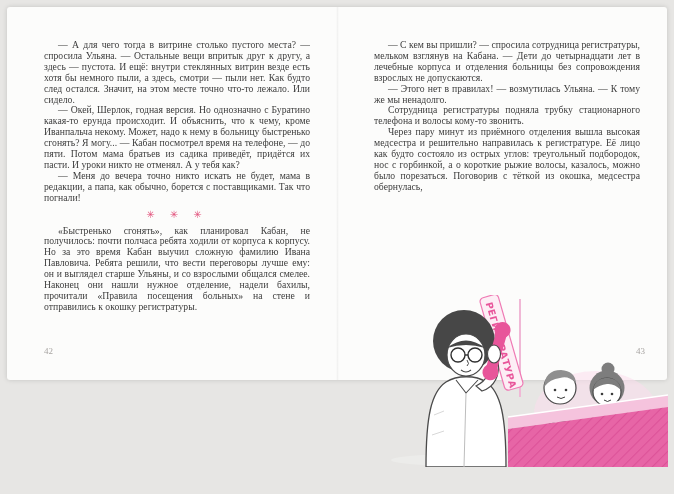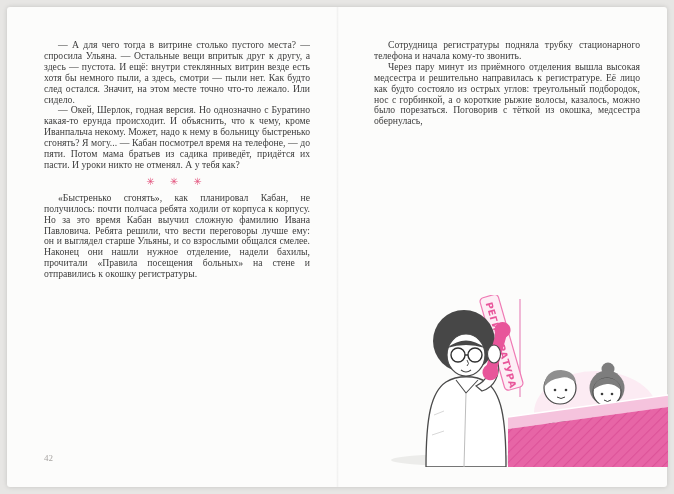--- a/index.html
+++ b/index.html
@@ -3,21 +3,21 @@
 <meta charset="utf-8">
 <style>
   html,body{margin:0;padding:0;}
   body{
     width:674px;height:494px;position:relative;
     background:#e7e6e4;
     font-family:"Liberation Serif","DejaVu Serif",serif;
     overflow:hidden;
   }
   .spread{
-    position:absolute;left:7px;top:7px;width:660px;height:480px;
+    position:absolute;left:7px;top:7px;width:660px;height:373px;
     background:#fcfcfb;border-radius:3px;
     box-shadow:0 0 5px rgba(0,0,0,.15);
   }
   .spine{
     position:absolute;left:329px;top:0;width:3px;height:100%;
     background:linear-gradient(to right,rgba(0,0,0,0),rgba(0,0,0,.04),rgba(0,0,0,0));
   }
   .page-text{
     position:absolute;top:33px;width:266px;
     font-size:9.7px;line-height:10.9px;color:#3c3c3c;
@@ -44,27 +44,30 @@
 </style>
 </head>
 <body>
 
 <div class="spread">
   <div class="spine"></div>
 
   <div class="page-text left">
     <p class="para">— А для чего тогда в витрине столько пустого места? — спросила Ульяна. — Остальные вещи впритык друг к другу, а здесь — пустота. И ещё: внутри стеклянных витрин везде есть хотя бы немного пыли, а здесь, смотри — пыли нет. Как будто след остался. Значит, на этом месте точно что-то лежало. Или сидело.</p>
     <p class="para">— Окей, Шерлок, годная версия. Но однозначно с Буратино какая-то ерунда происходит. И объяснить, что к чему, кроме Иванпальча некому. Может, надо к нему в больницу быстренько сгонять? Я могу... — Кабан посмотрел время на телефоне, — до пяти. Потом мама братьев из садика приведёт, придётся их пасти. И уроки никто не отменял. А у тебя как?</p>
+    <p class="para">— Меня до вечера точно никто искать не будет, мама в редакции, а папа, как обычно, борется с поставщиками. Так что погнали!</p>
     <p class="para divider">✳ ✳ ✳</p>
     <p class="para">«Быстренько сгонять», как планировал Кабан, не получилось: почти полчаса ребята ходили от корпуса к корпусу. Но за это время Кабан выучил сложную фамилию Ивана Павловича. Ребята решили, что вести переговоры лучше ему: он и выглядел старше Ульяны, и со взрослыми общался смелее. Наконец они нашли нужное отделение, надели бахилы, прочитали «Правила посещения больных» на стене и отправились к окошку регистратуры.</p>
   </div>
   <div class="page-number left">42</div>
 
   <div class="page-text right">
-    <p class="para">Сотрудница регистратуры подняла трубку стационарного телефона и начала кому-то звонить.</p>
+    <p class="para">— С кем вы пришли? — спросила сотрудница регистратуры, мельком взглянув на Кабана. — Дети до четырнадцати лет в лечебные корпуса и отделения больницы без сопровождения взрослых не допускаются.</p>
+    <p class="para">— Этого нет в правилах! — возмутилась Ульяна. — К тому же мы ненадолго.</p>
+    <p class="para">Сотрудница регистратуры подняла трубку стационарного телефона и волосы кому-то звонить.</p>
     <p class="para">Через пару минут из приёмного отделения вышла высокая медсестра и решительно направилась к регистратуре. Её лицо как будто состояло из острых углов: треугольный подбородок, нос с горбинкой, а о короткие рыжие волосы, казалось, можно было порезаться. Поговорив с тёткой из окошка, медсестра обернулась,</p>
   </div>
   <div class="page-number right">43</div>
 
   <svg class="illustration" viewBox="0 0 300 172" xmlns="http://www.w3.org/2000/svg">
     <defs>
       <pattern id="hatch" width="7" height="7" patternUnits="userSpaceOnUse" patternTransform="rotate(45)">
         <line x1="0" y1="0" x2="0" y2="7" stroke="#c92e7e" stroke-width="2.2"></line>
       </pattern>
     </defs>

